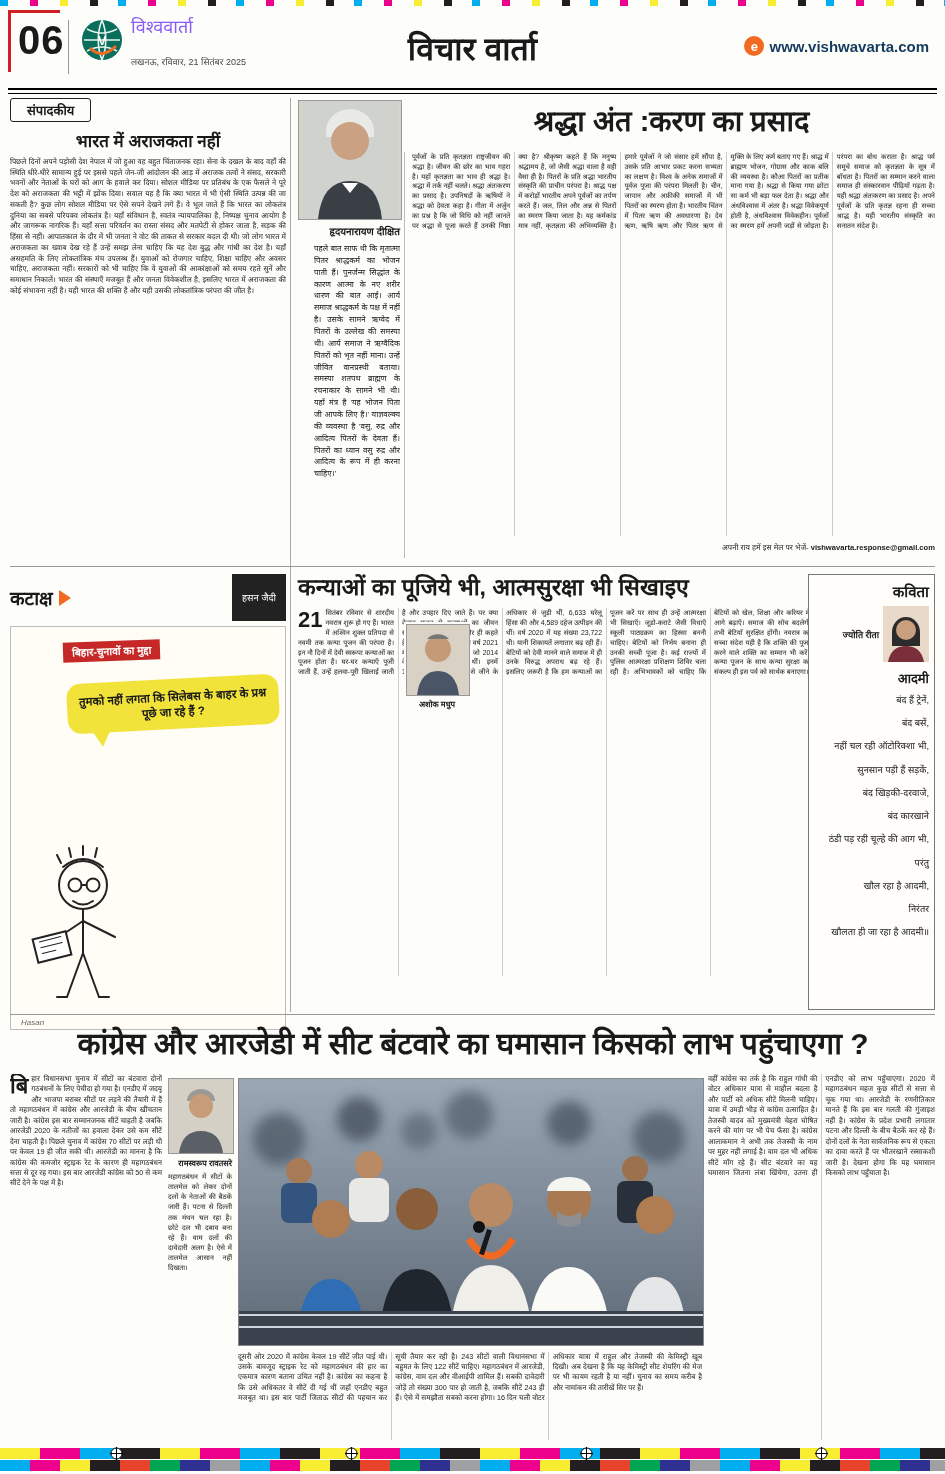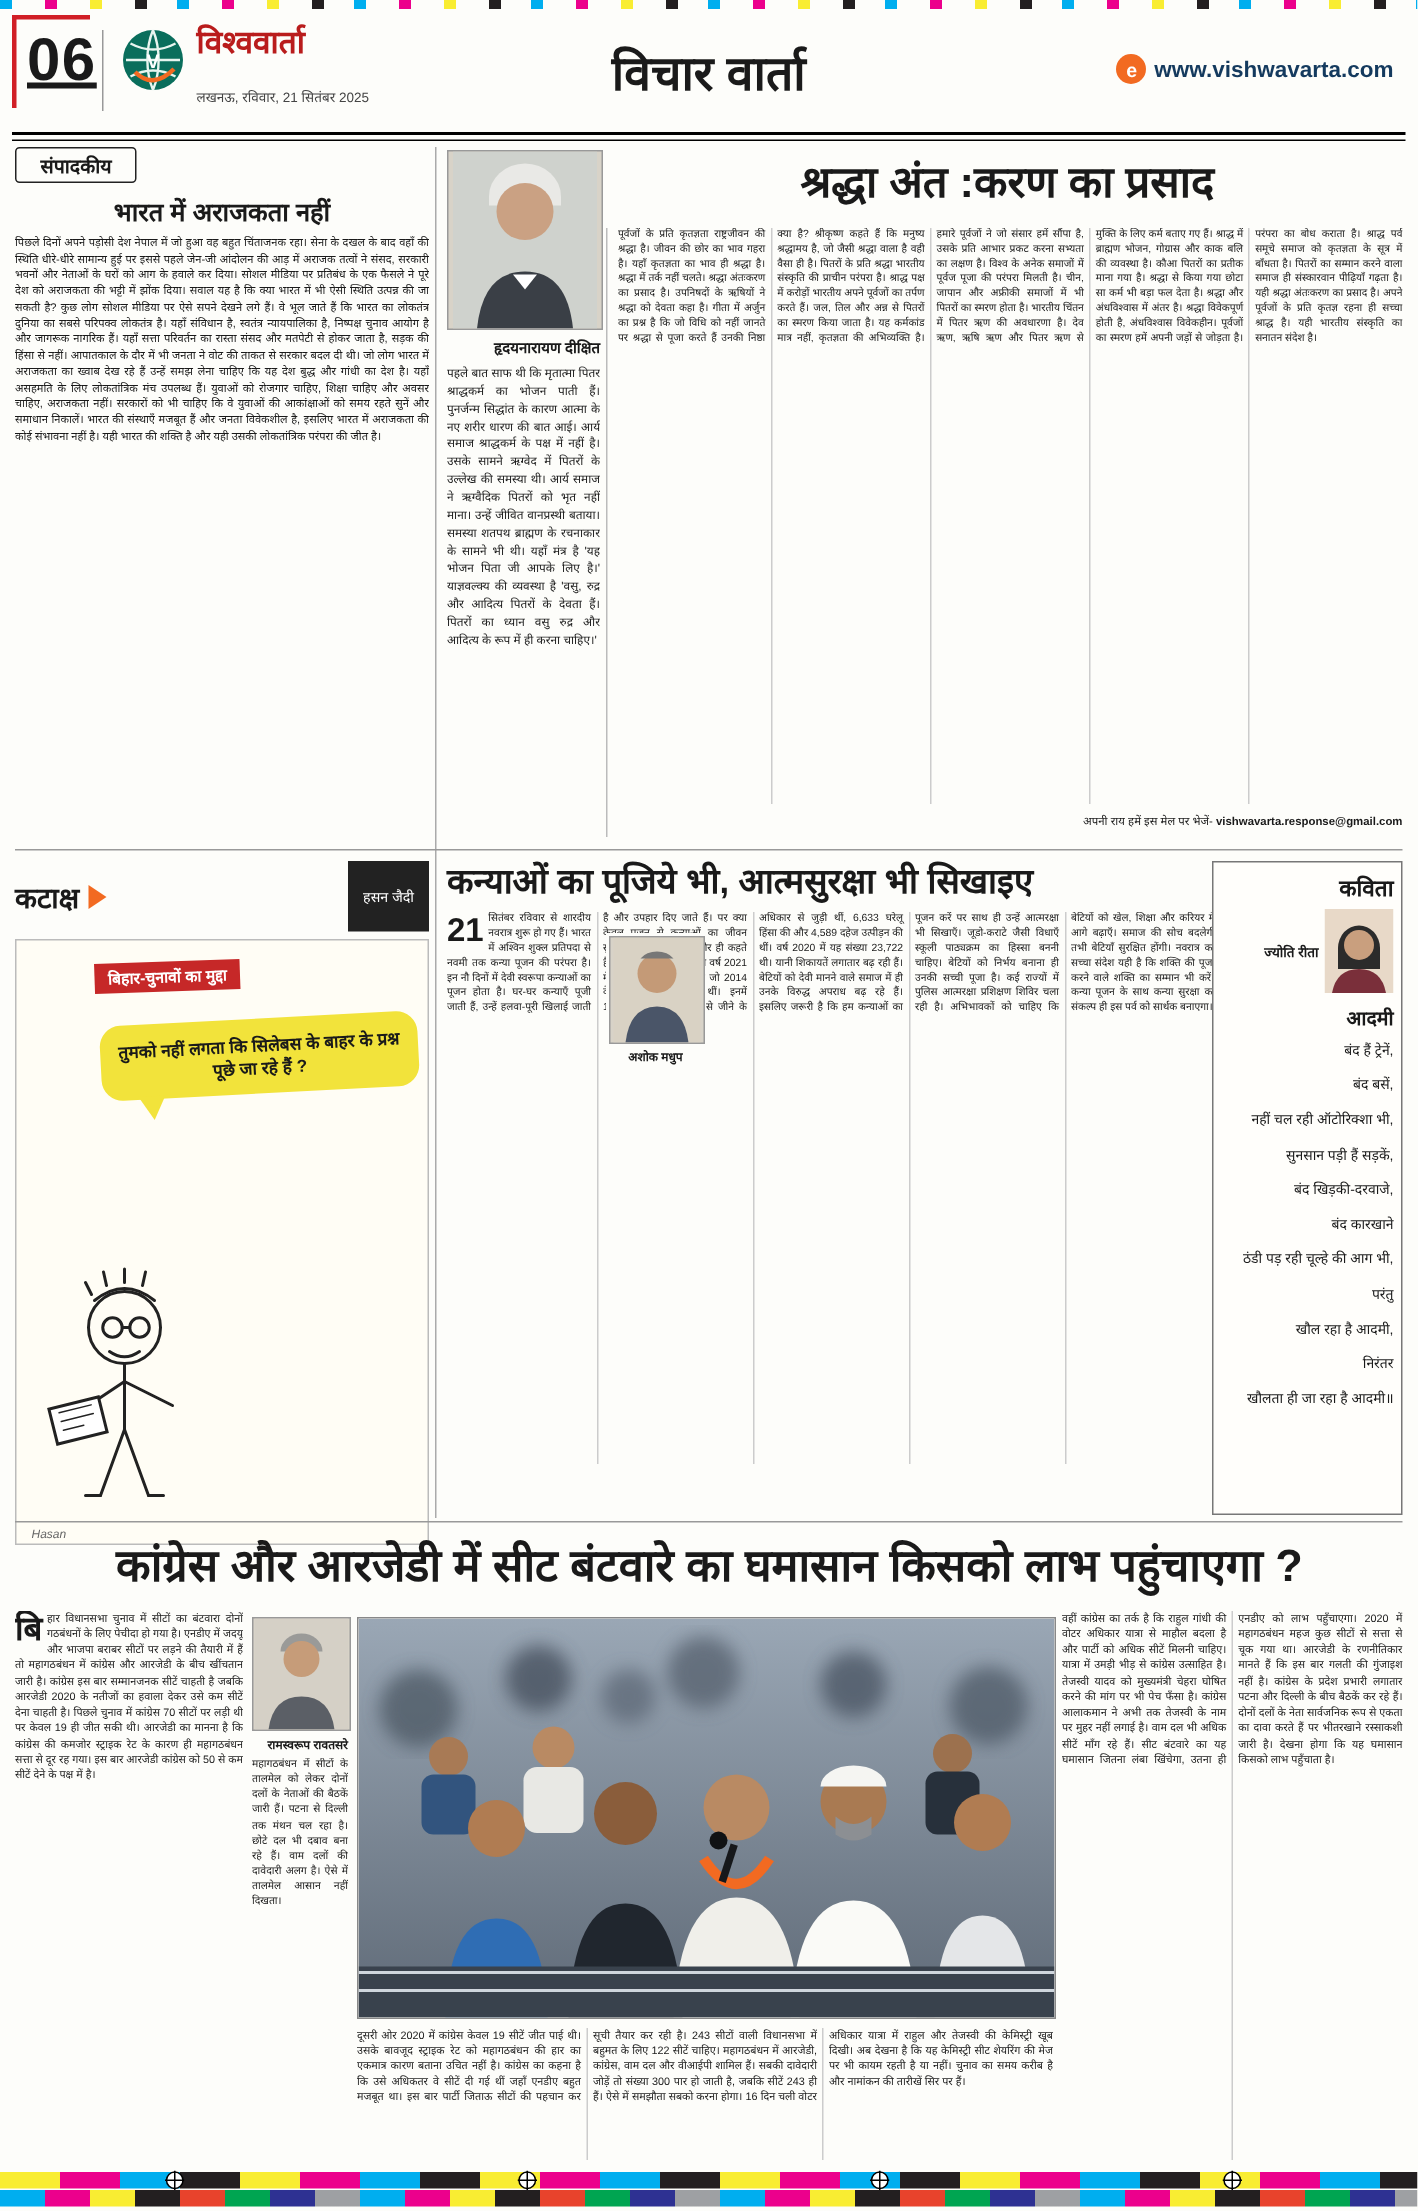--- a/index.html
+++ b/index.html
@@ -14,43 +14,43 @@
   #topstrip{left:0;top:0;width:945px;height:6px;
     background:
       repeating-linear-gradient(90deg,#00aeef 0 8px,transparent 8px 118px),
       repeating-linear-gradient(90deg,transparent 0 30px,#ec008c 30px 38px,transparent 38px 118px),
       repeating-linear-gradient(90deg,transparent 0 60px,#f9ed32 60px 68px,transparent 68px 118px),
       repeating-linear-gradient(90deg,transparent 0 90px,#231f20 90px 98px,transparent 98px 118px);
   }
   
   #red-corner-v{left:8px;top:10px;width:3px;height:62px;background:#d11f26;}
   #red-corner-h{left:8px;top:10px;width:52px;height:3px;background:#d11f26;}
-  .pagenum{left:18px;top:18px;font-size:40px;font-weight:bold;letter-spacing:1px;text-decoration:underline;}
+  .pagenum{left:18px;top:18px;font-size:40px;font-weight:bold;letter-spacing:1px;}
   .hdr-sep{left:68px;top:20px;width:1px;height:54px;background:#999;}
   .logo-wrap{left:80px;top:18px;display:flex;align-items:flex-start;gap:7px;}
-  .masthead{font-size:21px;font-weight:bold;color:#b91c1c;line-height:1.05;}
+  .masthead{font-size:18px;font-weight:normal;color:#8b5cf6;line-height:1.05;}
   .dateline{font-size:9px;color:#444;margin-top:18px;}
   .section-title{left:0;top:26px;width:945px;text-align:center;font-size:32px;font-weight:bold;pointer-events:none;}
   .site{right:16px;top:36px;display:flex;align-items:center;gap:5px;font-size:15px;font-weight:bold;color:#143a5e;}
   .eicon{display:inline-flex;width:20px;height:20px;border-radius:50%;background:#f26a21;color:#fff;
     align-items:center;justify-content:center;font-size:13px;font-weight:bold;}
   #rule-a{left:8px;top:88px;width:929px;border-top:2.5px solid #000;}
   #rule-b{left:8px;top:93px;width:929px;border-top:1px solid #000;}
   
   #editorial{left:10px;top:98px;width:276px;height:462px;}
   .ed-label{display:inline-block;border:1.5px solid #222;border-radius:3px;padding:2px 16px;
     font-size:13px;font-weight:bold;}
   .ed-headline{text-align:center;font-size:17px;font-weight:bold;margin:7px 0 5px;}
   .ed-body{font-size:7.4px;line-height:1.45;height:394px;}
   #vsep-main{left:290px;top:98px;width:1px;height:914px;background:#aaa;}
   
   #lead-left{left:298px;top:100px;width:102px;}
   .portrait{display:block;width:100%;border:1px solid #999;background:#d8d3c8;}
   .byline{font-size:10px;font-weight:bold;text-align:right;margin:4px 0 5px;}
-  .lead-intro{font-size:7.9px;line-height:1.5;height:300px;}
+  .lead-intro{font-size:7.9px;line-height:1.5;height:300px;margin-left:16px;}
   #lead-headline{left:408px;top:100px;width:527px;text-align:center;font-size:29px;font-weight:bold;}
   #vsep-lead{left:404px;top:152px;width:1px;height:406px;background:#bbb;}
   #lead-body{left:412px;top:152px;width:523px;height:384px;
     column-count:5;column-gap:8px;column-rule:1px solid #ccc;
     font-size:6.9px;line-height:1.42;}
   #lead-footer{left:715px;top:540px;width:220px;text-align:right;font-size:7.6px;background:#fdfdfa;padding:2px 0;}
   #lead-footer .em{font-weight:bold;}
   #midrule{left:10px;top:566px;width:925px;border-top:1px solid #999;}
   
   #kataksha{left:10px;top:574px;width:276px;}

